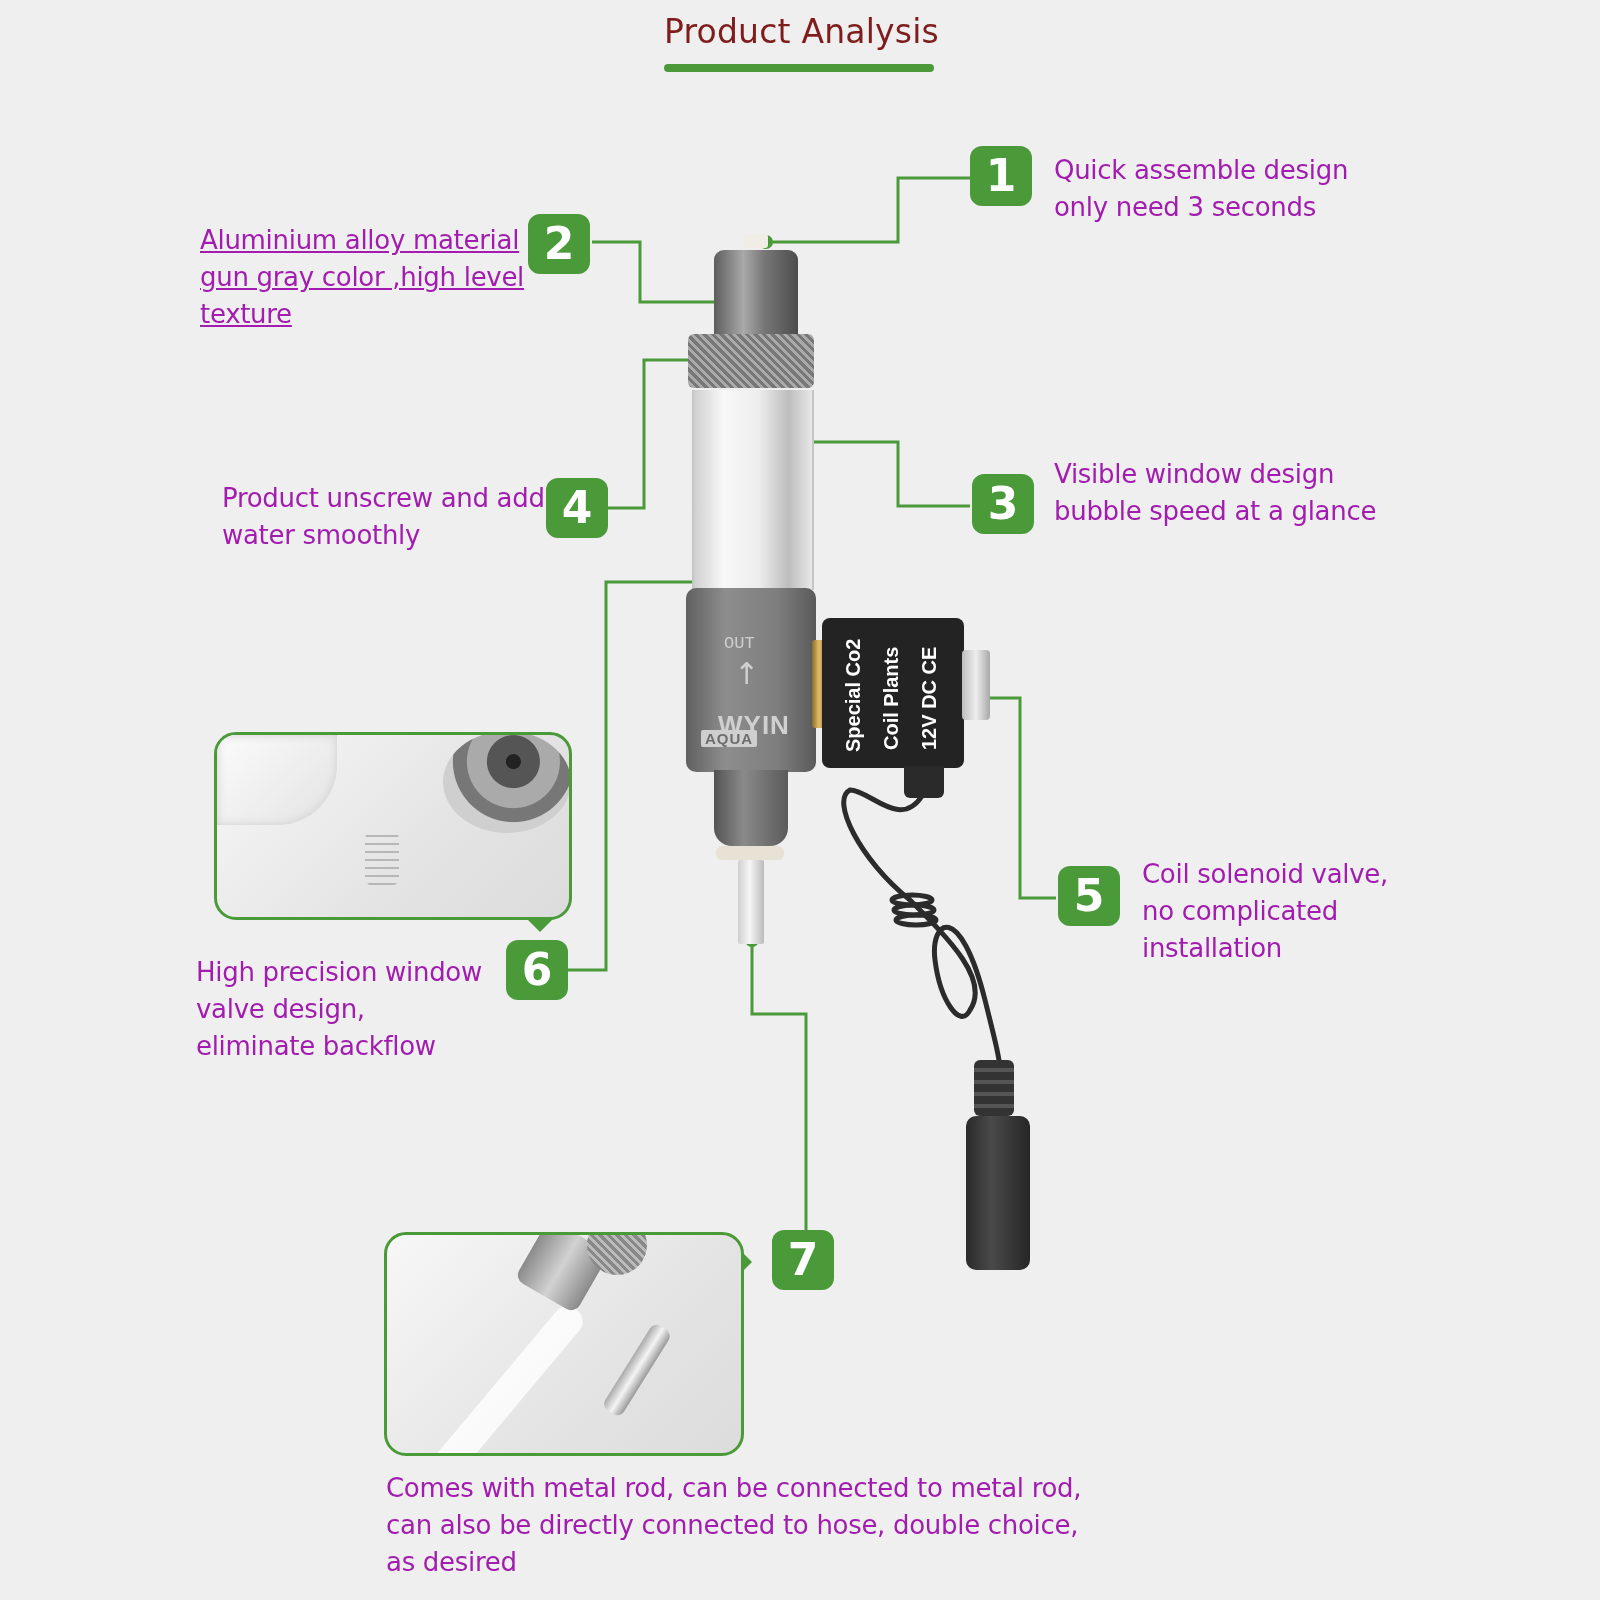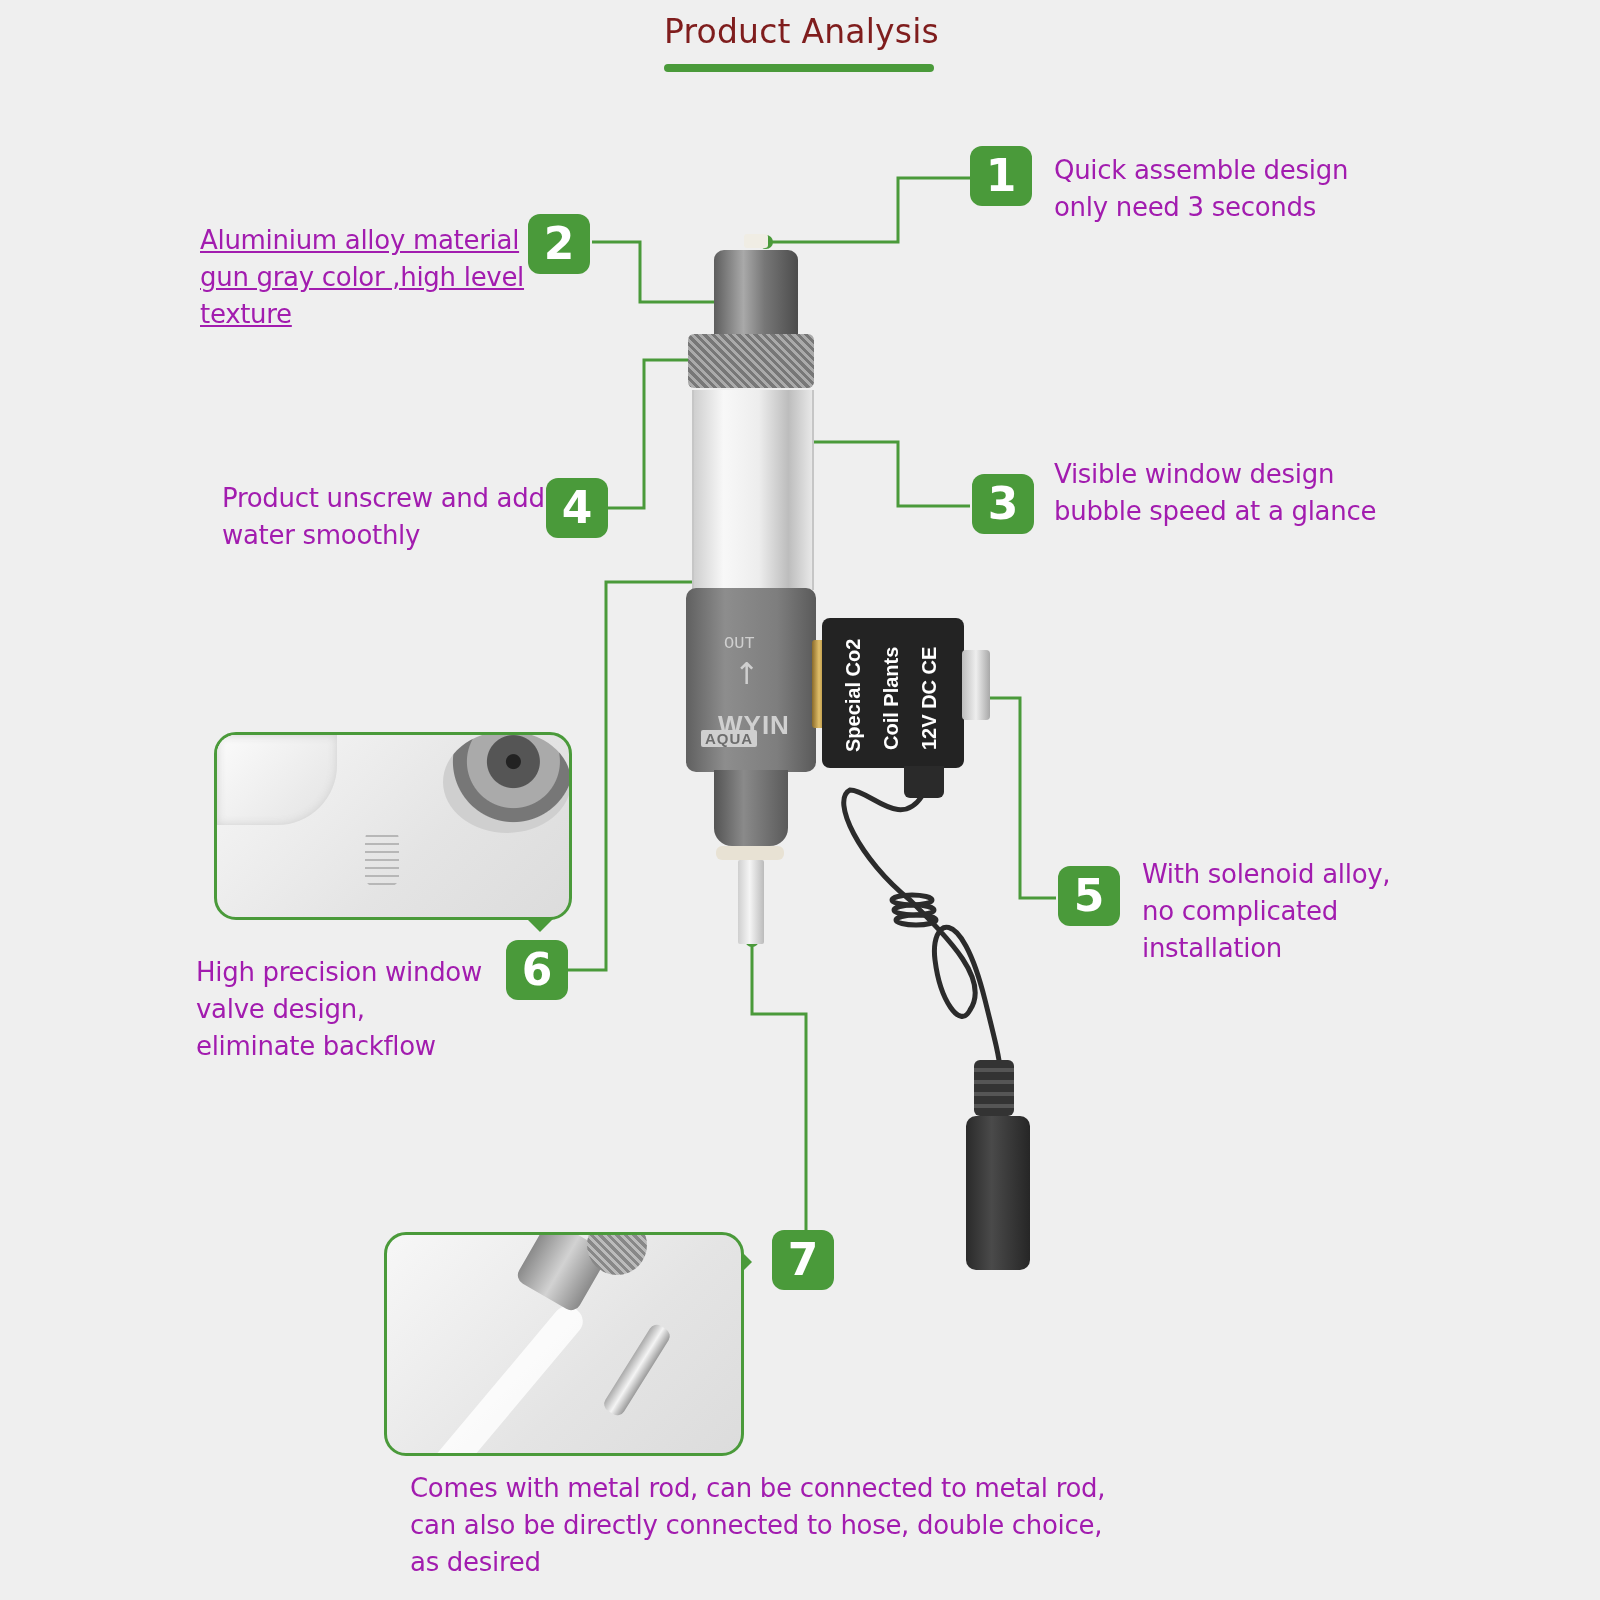--- a/index.html
+++ b/index.html
@@ -104,36 +104,36 @@
 
 <div class="badge" style="left:972px;top:474px;">3</div>
 <div class="desc" style="left:1054px;top:456px;">Visible window design
 bubble speed at a glance</div>
 
 <div class="badge" style="left:546px;top:478px;">4</div>
 <div class="desc" style="left:222px;top:480px;">Product unscrew and add
 water smoothly</div>
 
 <div class="badge" style="left:1058px;top:866px;">5</div>
-<div class="desc" style="left:1142px;top:856px;">With solenoid alloy,
+<div class="desc" style="left:1142px;top:856px;">Coil solenoid valve,
 no complicated
 installation</div>
 
 <div class="inset" style="left:214px;top:732px;width:352px;height:182px;">
   <div style="position:absolute;left:0;top:0;width:120px;height:90px;border-radius:0 0 60px 0;background:linear-gradient(135deg,#fbfbfb,#e3e3e3);box-shadow:inset 0 0 10px #cfcfcf;"></div>
   <div style="position:absolute;left:226px;top:-4px;width:128px;height:102px;border-radius:50%;background:radial-gradient(circle at 55% 30%,#222 0 7px,#555 8px 26px,#aaa 27px 46px,#777 47px 60px,#cfcfcf 61px);"></div>
   <div style="position:absolute;left:148px;top:94px;width:34px;height:58px;background:repeating-linear-gradient(180deg,transparent 0 6px,#b7b7b7 6px 8px);border-radius:10px;"></div>
 </div>
 <div class="badge" style="left:506px;top:940px;">6</div>
 <div class="desc" style="left:196px;top:954px;">High precision window
 valve design,
 eliminate backflow</div>
 
 <div class="inset" style="left:384px;top:1232px;width:354px;height:218px;">
   <div style="position:absolute;left:-40px;top:60px;width:230px;height:30px;background:rgba(255,255,255,0.8);transform:rotate(-50deg);transform-origin:right center;border-radius:14px;"></div>
   <div style="position:absolute;left:140px;top:-4px;width:70px;height:70px;border-radius:10px;background:linear-gradient(90deg,#8a8a8a,#d2d2d2,#8a8a8a);transform:rotate(30deg);"></div>
   <div style="position:absolute;left:200px;top:-20px;width:60px;height:60px;border-radius:50%;background:repeating-linear-gradient(45deg,#888 0 3px,#bbb 3px 6px);"></div>
   <div style="position:absolute;left:200px;top:124px;width:100px;height:22px;border-radius:8px;background:linear-gradient(180deg,#aaa,#f4f4f4,#9a9a9a);transform:rotate(-58deg);"></div>
 </div>
 <div class="badge" style="left:772px;top:1230px;">7</div>
-<div class="desc" style="left:386px;top:1470px;margin-left:24px;">Comes with metal rod, can be connected to metal rod,
+<div class="desc" style="left:386px;top:1470px;">Comes with metal rod, can be connected to metal rod,
 can also be directly connected to hose, double choice,
 as desired</div>
 
 </body></html>

